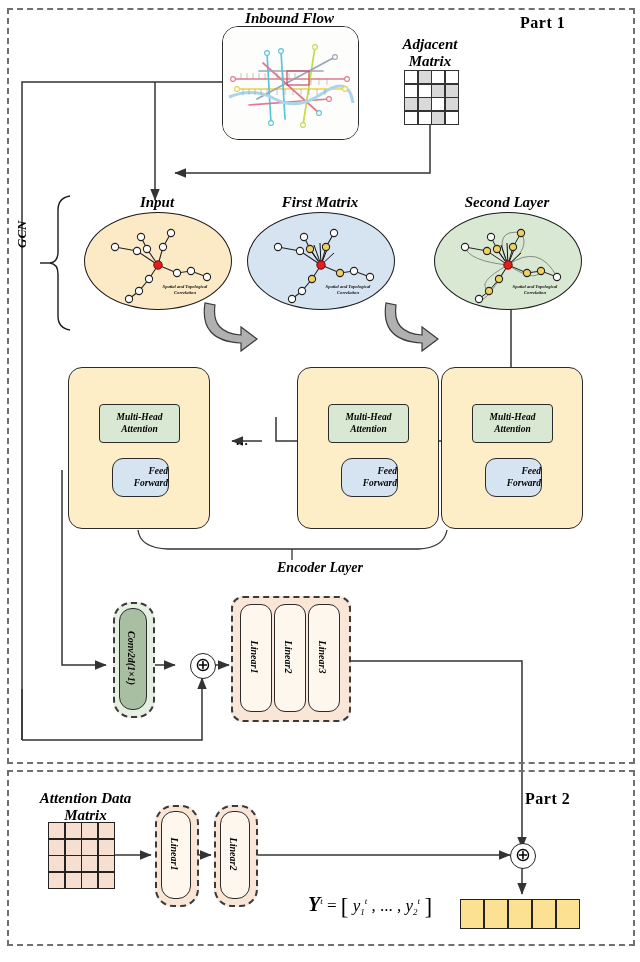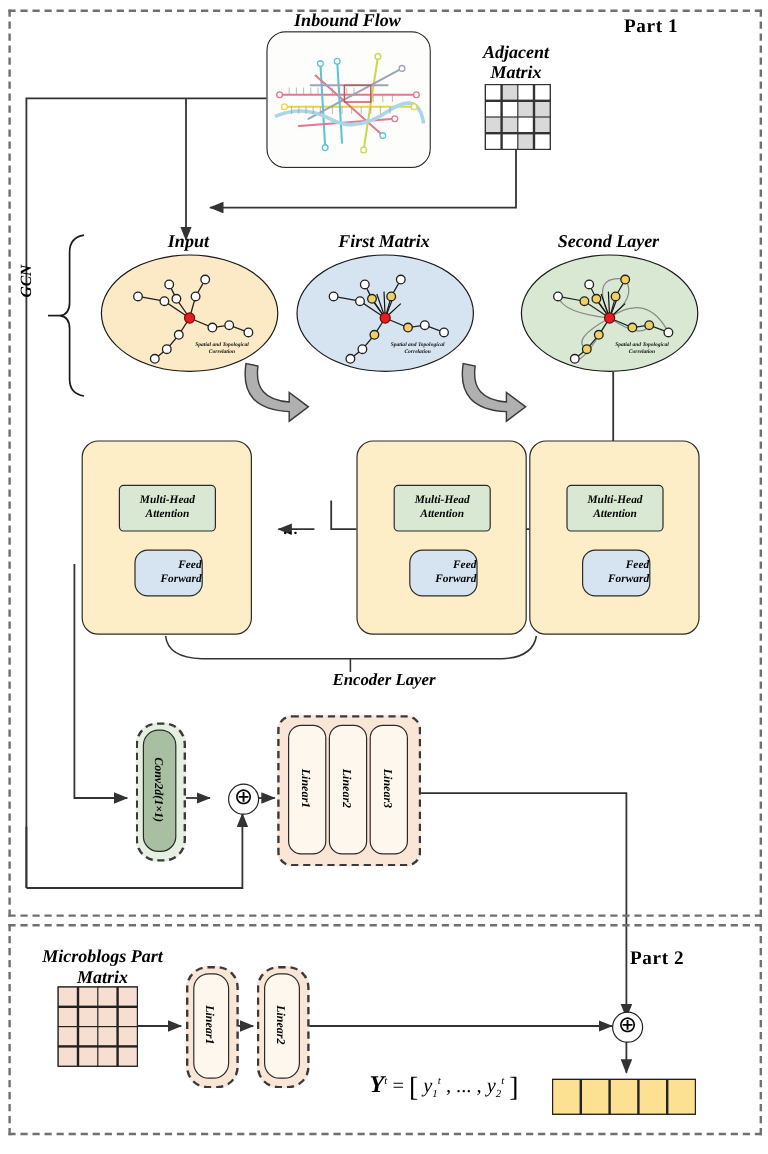--- a/index.html
+++ b/index.html
@@ -428,21 +428,21 @@
 
   <div id="lin-group"></div>
   <div class="lin-cell" id="lin1"></div>
   <div class="lin-cell" id="lin2"></div>
   <div class="lin-cell" id="lin3"></div>
   <div class="lin-txt" id="lin1t">Linear1</div>
   <div class="lin-txt" id="lin2t">Linear2</div>
   <div class="lin-txt" id="lin3t">Linear3</div>
 
   <div class="cap" id="mb-caption">
-    <span>Microblogs Part</span><br>
+    <span>Attention Data</span><br>
     <span>Matrix</span>
   </div>
   <div id="mb-matrix">
       <div></div>
       <div></div>
       <div></div>
       <div></div>
       <div></div>
       <div></div>
       <div></div>

